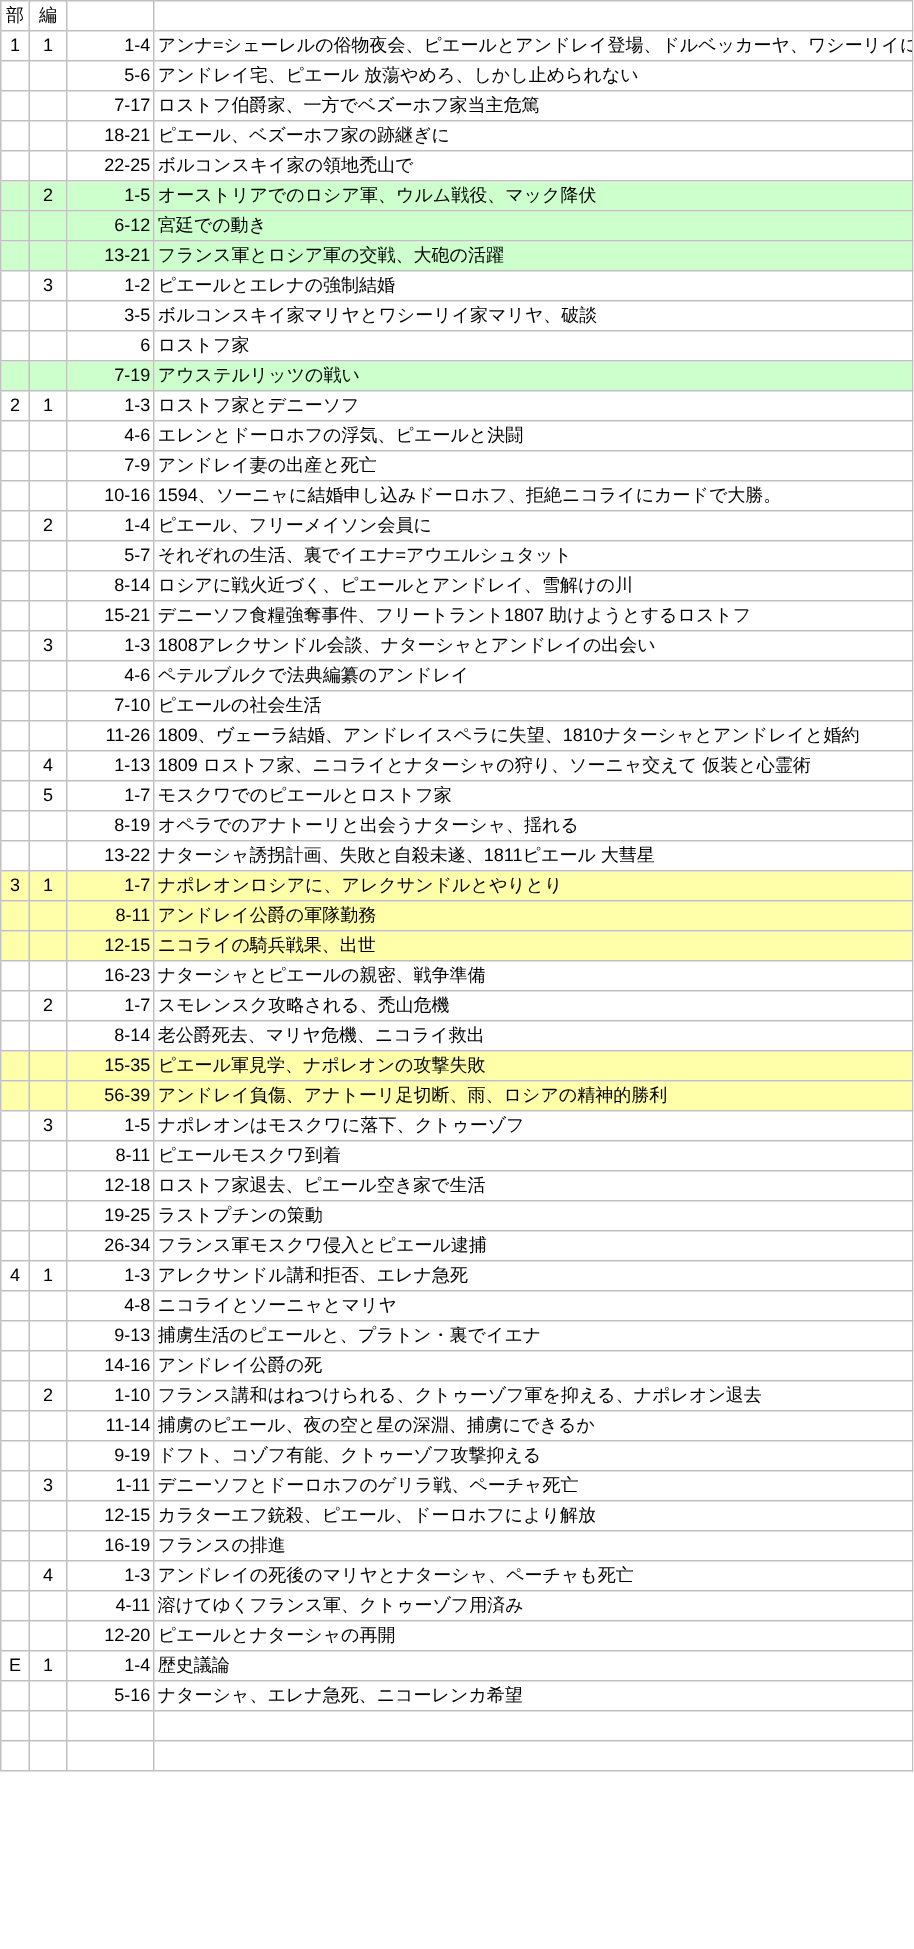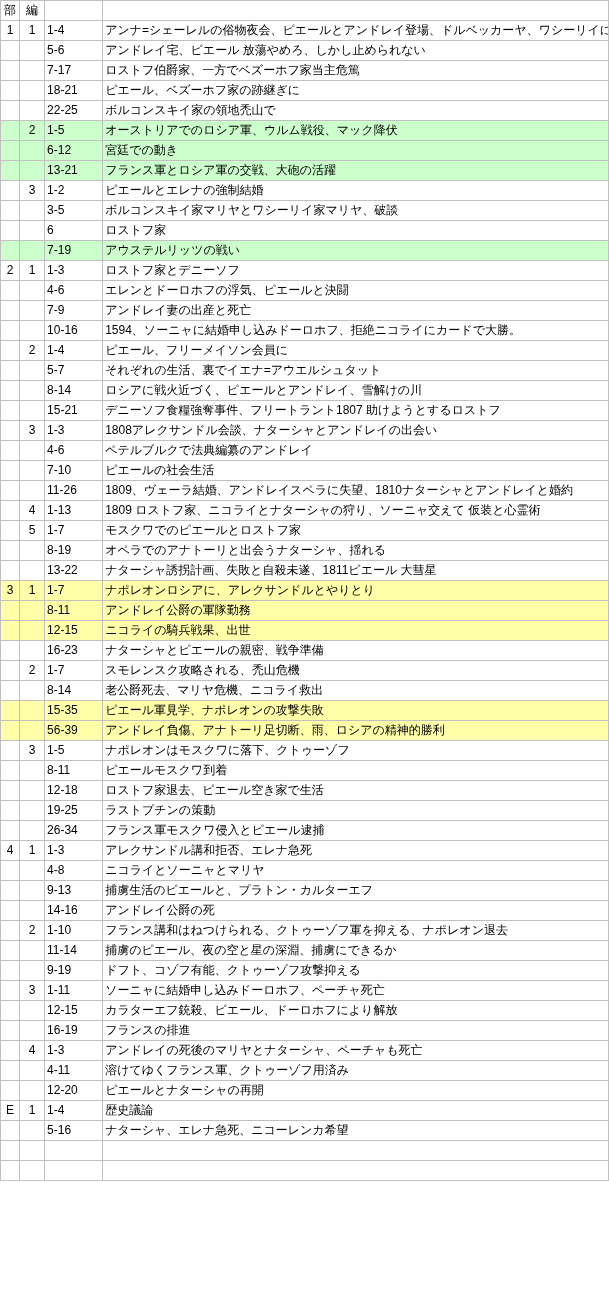--- a/index.html
+++ b/index.html
@@ -39,21 +39,21 @@
   }
   col.c-bu { width: 19px; }
   col.c-hen { width: 25px; }
   col.c-range { width: 58px; }
   col.c-text { width: 505px; }
 
   td.bu, td.hen {
     text-align: center;
   }
   td.range {
-    text-align: left;
+    text-align: right;
     padding-right: 4px;
   }
   td.text {
     text-align: left;
     padding-left: 4px;
   }
   tr.header td {
     text-align: center;
     font-size: 12px;
   }
@@ -336,21 +336,21 @@
         <tr>
           <td class="bu"></td>
           <td class="hen"></td>
           <td class="range">4-8</td>
           <td class="text">ニコライとソーニャとマリヤ</td>
         </tr>
         <tr>
           <td class="bu"></td>
           <td class="hen"></td>
           <td class="range">9-13</td>
-          <td class="text">捕虜生活のピエールと、プラトン・カルターエフ</td>
+          <td class="text">捕虜生活のピエールと、プラトン・裏でイエナ</td>
         </tr>
         <tr>
           <td class="bu"></td>
           <td class="hen"></td>
           <td class="range">14-16</td>
           <td class="text">アンドレイ公爵の死</td>
         </tr>
         <tr>
           <td class="bu"></td>
           <td class="hen">2</td>
@@ -366,21 +366,21 @@
         <tr>
           <td class="bu"></td>
           <td class="hen"></td>
           <td class="range">9-19</td>
           <td class="text">ドフト、コゾフ有能、クトゥーゾフ攻撃抑える</td>
         </tr>
         <tr>
           <td class="bu"></td>
           <td class="hen">3</td>
           <td class="range">1-11</td>
-          <td class="text">ソーニャに結婚申し込みドーロホフ、ペーチャ死亡</td>
+          <td class="text">デニーソフとドーロホフのゲリラ戦、ペーチャ死亡</td>
         </tr>
         <tr>
           <td class="bu"></td>
           <td class="hen"></td>
           <td class="range">12-15</td>
           <td class="text">カラターエフ銃殺、ピエール、ドーロホフにより解放</td>
         </tr>
         <tr>
           <td class="bu"></td>
           <td class="hen"></td>

